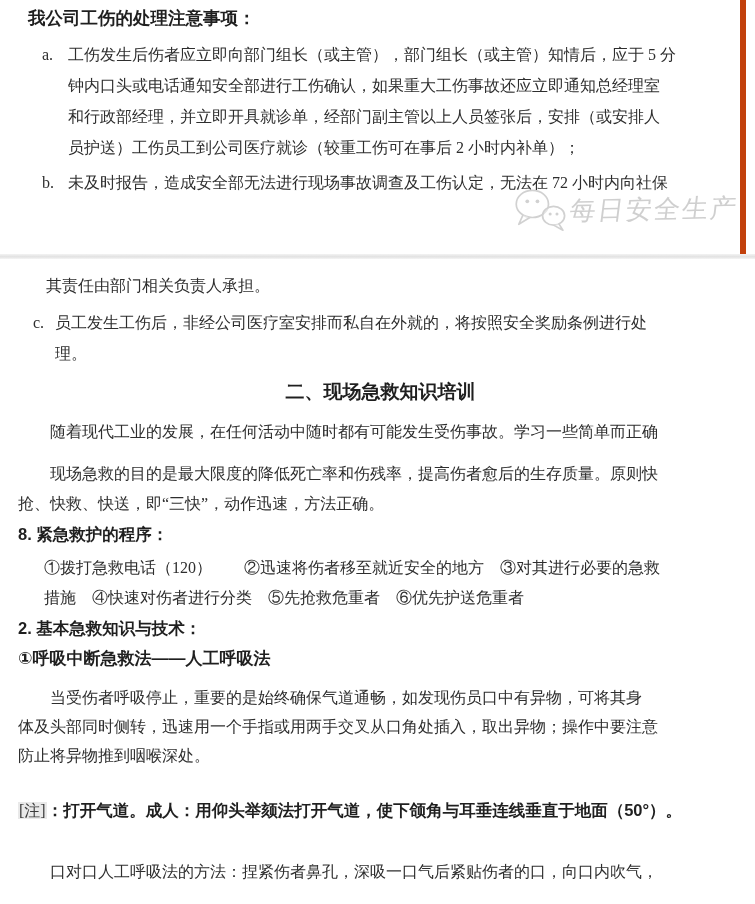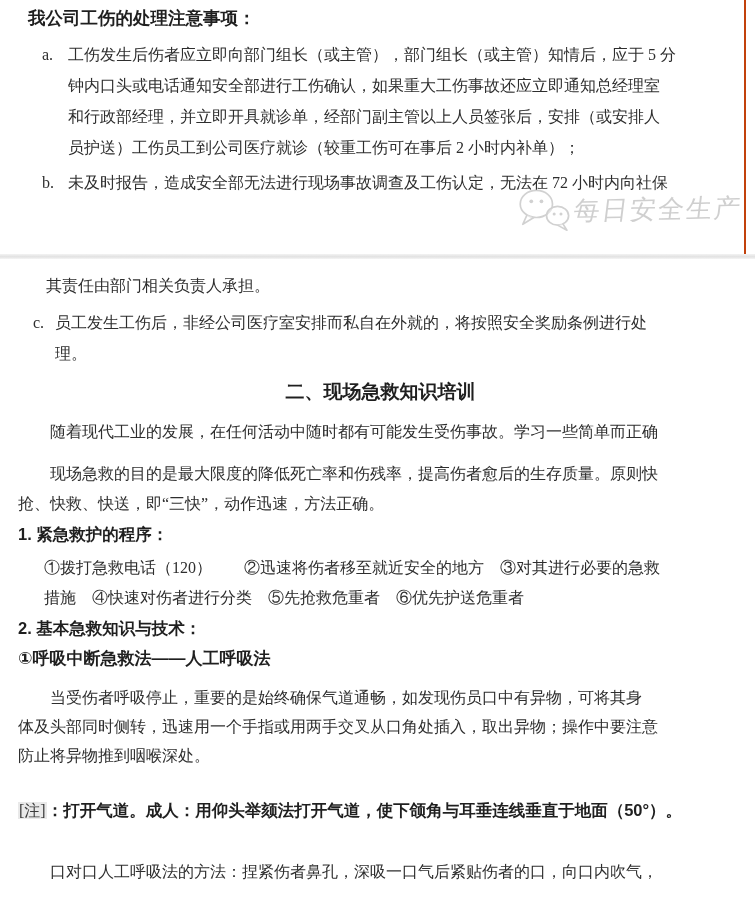--- a/index.html
+++ b/index.html
@@ -12,21 +12,21 @@
     font-family:"Liberation Serif","DejaVu Serif",serif;
     font-size:16px;
   }
   .hei{font-family:"Liberation Sans","DejaVu Sans",sans-serif;font-weight:700;color:#1f1f1f;}
   .line{white-space:nowrap;}
   
   .page1{
     position:relative;
     height:249px;
     margin-right:9px;
-    border-right:2px solid #c2410c;
+    border-right:6px solid #c2410c;
     padding:5px 0 0 28px;
     overflow:hidden;
     background:#ffffff;
   }
   .title{margin:0;font-size:17.5px;line-height:26px;}
   .li{display:flex;align-items:flex-start;}
   .li .marker{flex:0 0 26px;}
   .li-a{margin:8px 0 0 14px;line-height:31px;}
   .li-b{margin:6px 0 0 14px;line-height:27.5px;}
   
@@ -122,21 +122,21 @@
 
     <div class="para para-1">
       <div class="line fl">随着现代工业的发展，在任何活动中随时都有可能发生受伤事故。学习一些简单而正确</div>
     </div>
 
     <div class="para para-2">
       <div class="line fl">现场急救的目的是最大限度的降低死亡率和伤残率，提高伤者愈后的生存质量。原则快</div>
       <div class="line">抢、快救、快送，即“三快”，动作迅速，方法正确。</div>
     </div>
 
-    <h3 class="h3 hei">1. 紧急救护的程序：</h3>
+    <h3 class="h3 hei">8. 紧急救护的程序：</h3>
 
     <div class="steps">
       <div class="line">①拨打急救电话（120）　　②迅速将伤者移至就近安全的地方　③对其进行必要的急救</div>
       <div class="line">措施　④快速对伤者进行分类　⑤先抢救危重者　⑥优先护送危重者</div>
     </div>
 
     <h3 class="h3 hei">2.  基本急救知识与技术：</h3>
 
     <h3 class="h3 hei method">①呼吸中断急救法——人工呼吸法</h3>
 

